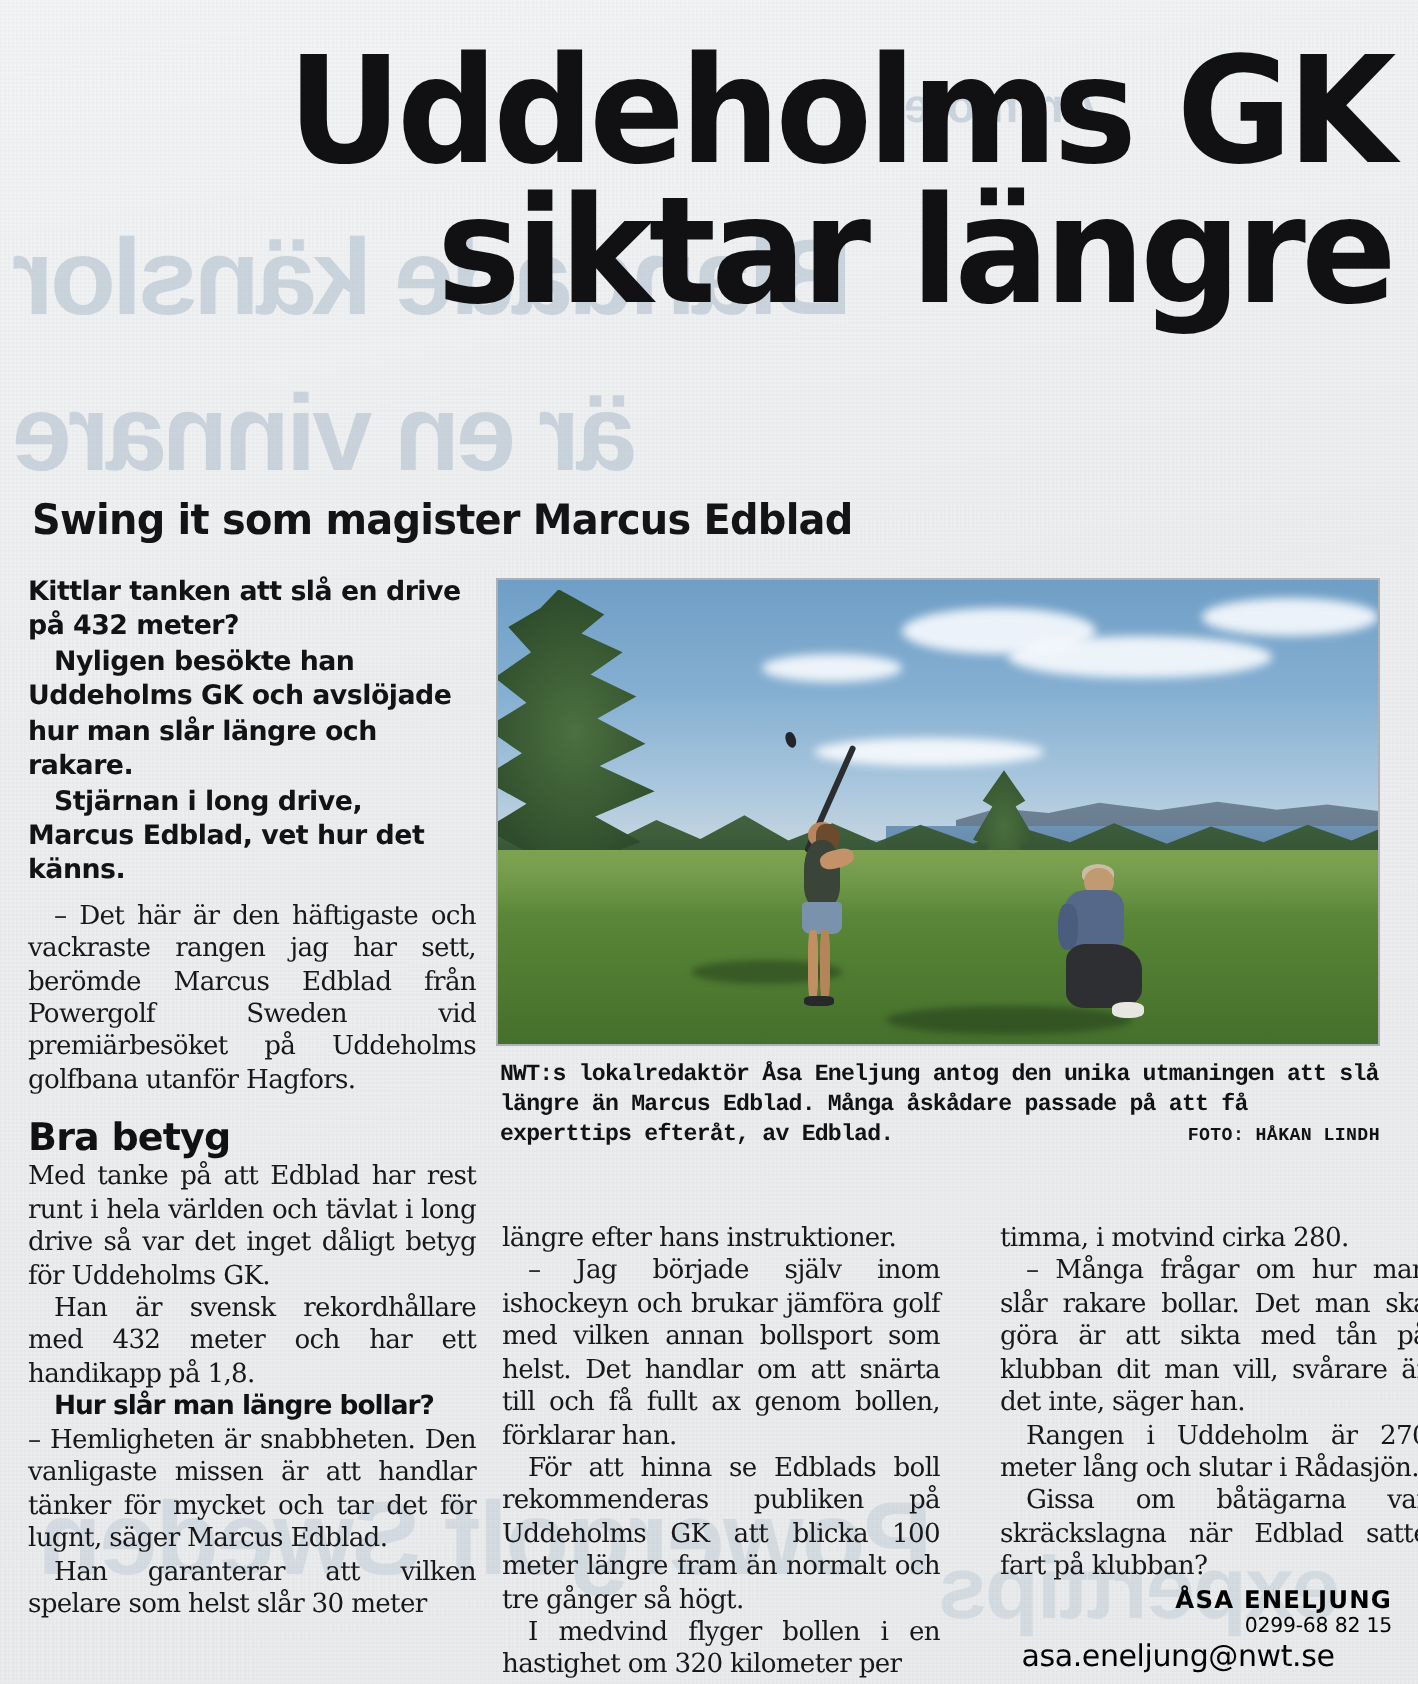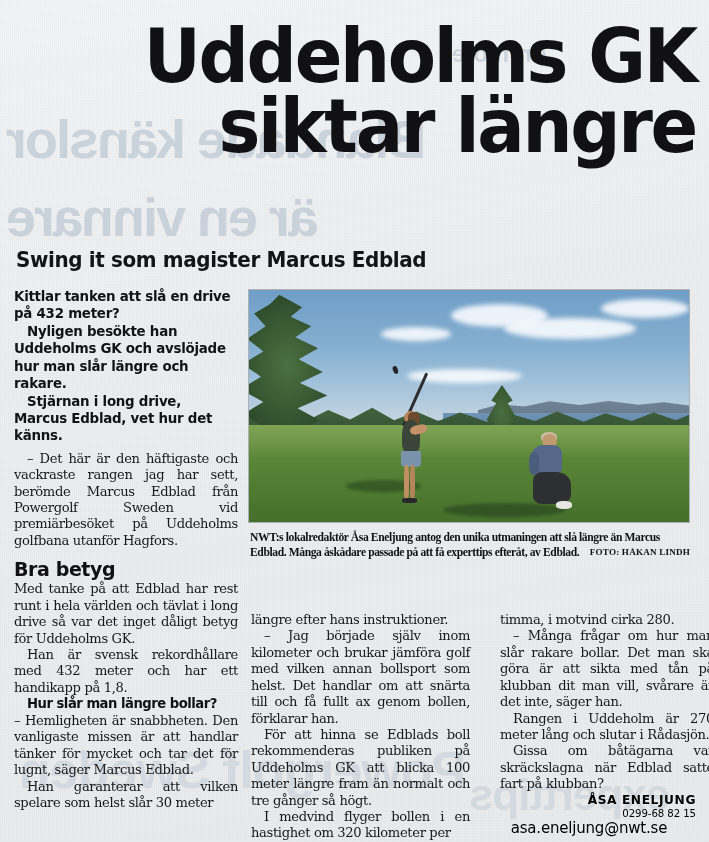--- a/index.html
+++ b/index.html
@@ -298,21 +298,21 @@
     background: #e8e6e0; border-radius: 40%;
   }
 
   
   .caption {
     position: absolute;
     left: 250px;
     top: 530px;
     width: 440px;
     z-index: 6;
-    font-family: Liberation Serif, serif;
+    font-family: Liberation Mono, monospace;
     font-weight: 700;
     font-size: 11.6px;
     line-height: 1.31;
     letter-spacing: -0.4px;
     color: #121214;
   }
   .photo-credit {
     float: right;
     font-size: 9.1px;
     font-weight: 700;
@@ -436,21 +436,21 @@
   </div>
 
   <div class="caption">
     <span>NWT:s lokalredaktör Åsa Eneljung antog den unika utmaningen att slå längre än Marcus Edblad. Många åskådare passade på att få experttips efteråt, av Edblad.</span>
     <span class="photo-credit">FOTO: HÅKAN LINDH</span>
   </div>
 
   <div class="col col-mid">
     <div class="body-text">
       <p>längre efter hans instruktioner.</p>
-      <p class="indent">– Jag började själv inom kilometer och brukar jämföra golf med vilken annan bollsport som helst. Det handlar om att snärta till och få fullt ax genom bollen, förklarar han.</p>
+      <p class="indent">– Jag började själv inom ishockeyn och brukar jämföra golf med vilken annan bollsport som helst. Det handlar om att snärta till och få fullt ax genom bollen, förklarar han.</p>
       <p class="indent">För att hinna se Edblads boll rekommenderas publiken på Uddeholms GK att blicka 100 meter längre fram än normalt och tre gånger så högt.</p>
       <p class="indent">I medvind flyger bollen i en hastighet om 320 kilometer per</p>
     </div>
   </div>
 
   <div class="col col-right">
     <div class="body-text">
       <p>timma, i motvind cirka 280.</p>
       <p class="indent">– Många frågar om hur man slår rakare bollar. Det man ska göra är att sikta med tån på klubban dit man vill, svårare är det inte, säger han.</p>
       <p class="indent">Rangen i Uddeholm är 270 meter lång och slutar i Rådasjön.</p>

